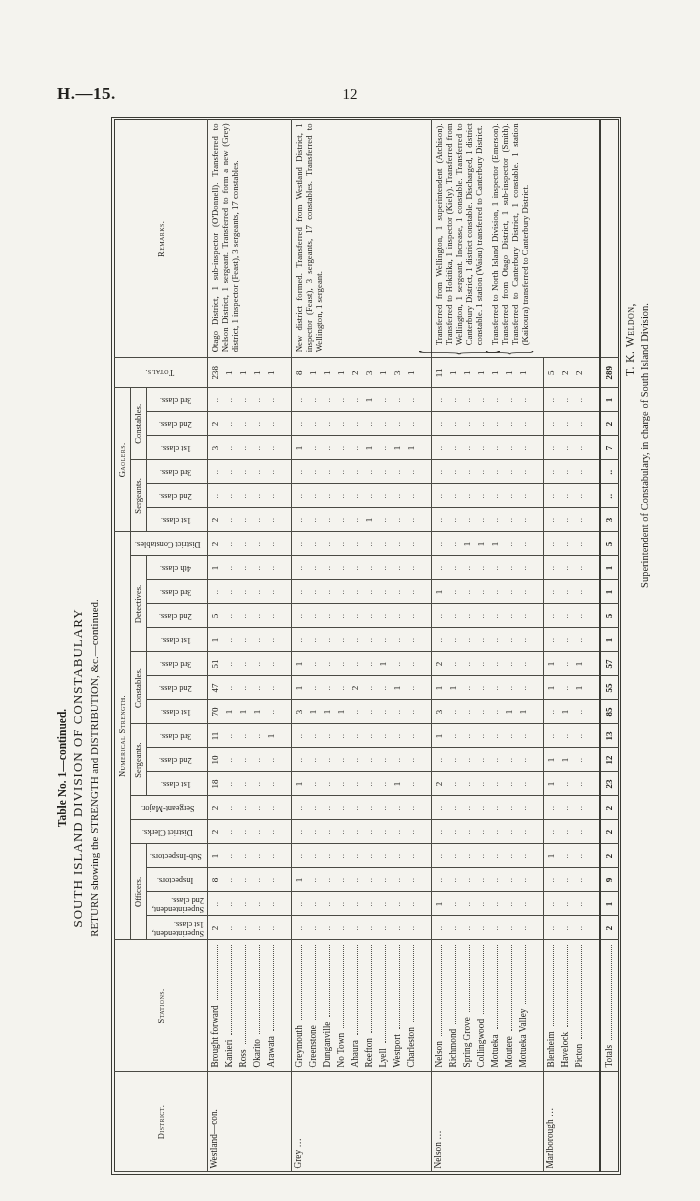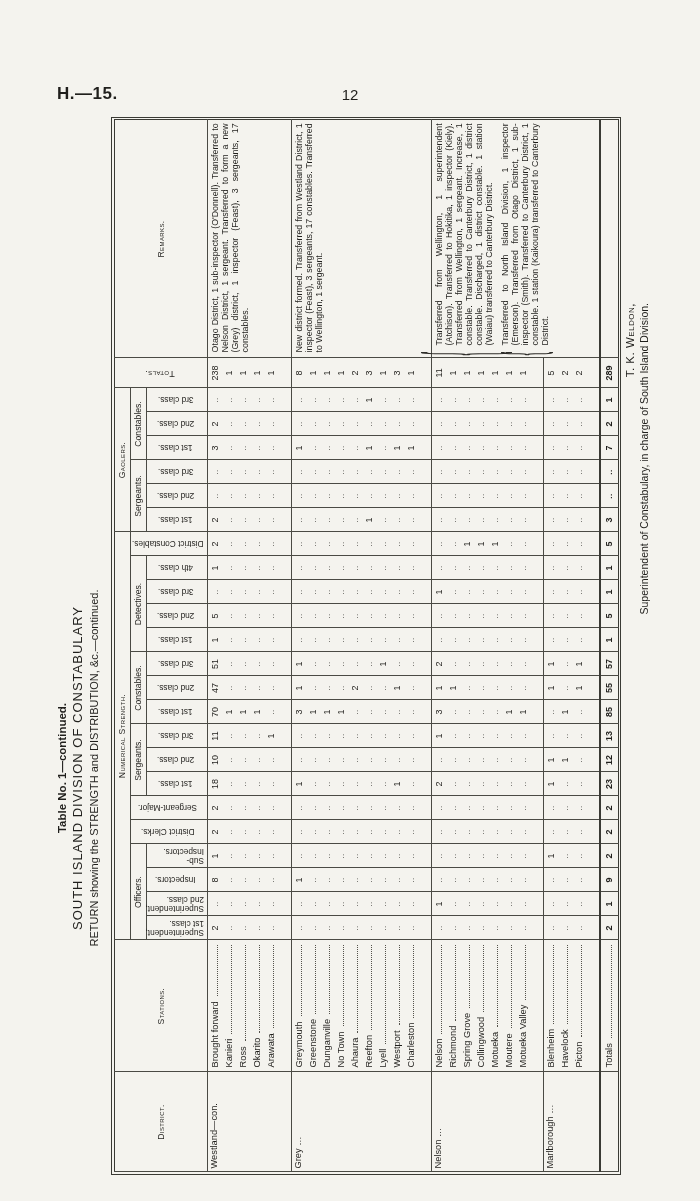--- a/index.html
+++ b/index.html
@@ -1,17 +1,17 @@
 <!DOCTYPE html>
 <html><head>
 <meta charset="utf-8">
 <style>
   html,body{margin:0;padding:0;background:#888;}
   .page{position:relative;width:700px;height:1201px;background:#f4f3ee;overflow:hidden;
-        font-family:Liberation Sans, sans-serif;color:#201f1c;}
+        font-family:Liberation Serif, serif;color:#201f1c;}
   .docref{position:absolute;left:57px;top:84px;font-size:17px;font-weight:bold;letter-spacing:.5px;}
   .pageno{position:absolute;left:300px;top:86px;width:100px;text-align:center;font-size:15px;}
   
   .sheet{position:absolute;left:55px;top:1175px;width:1070px;height:640px;
          transform:rotate(-90deg);transform-origin:0 0;}
   .titleblock{position:absolute;left:0;top:0;width:814px;text-align:center;line-height:1.25;}
   .t1{font-size:11.5px;font-weight:bold;}
   .t2{font-size:13px;letter-spacing:1px;margin-top:1px;}
   .t3{font-size:11px;margin-top:1px;}
   .tblwrap{position:absolute;left:0;top:56px;border:1px solid #3a3a34;padding:1.5px;}

